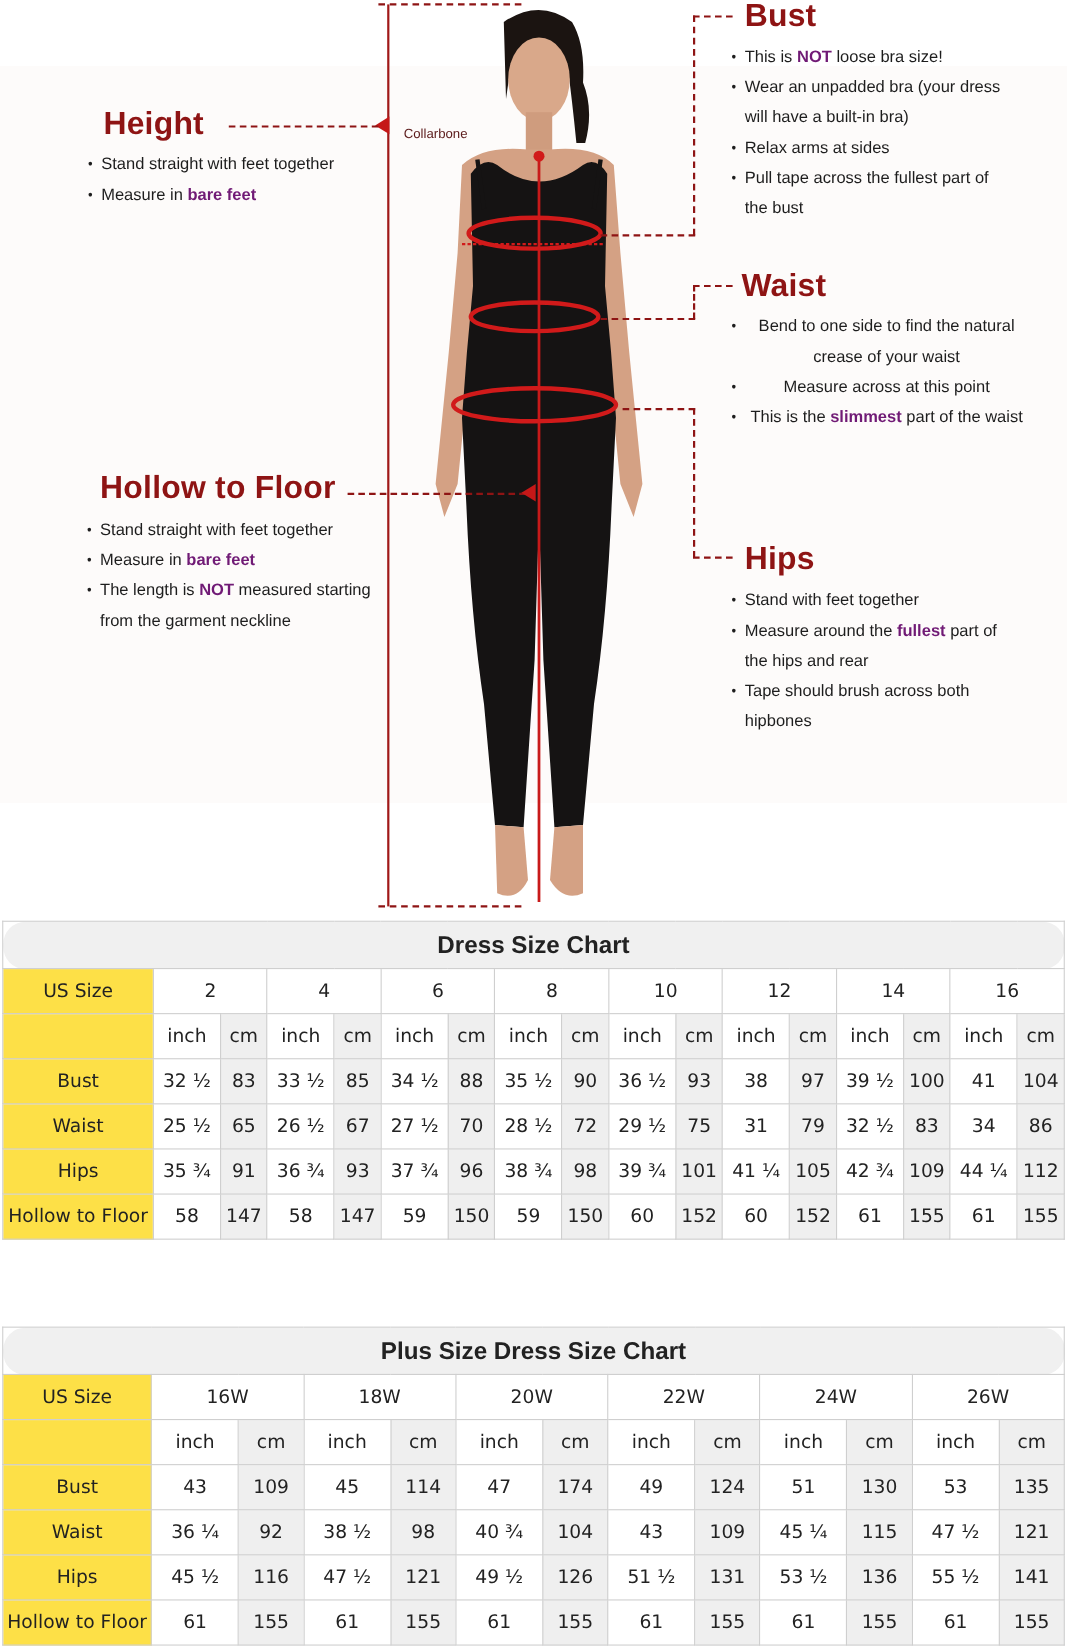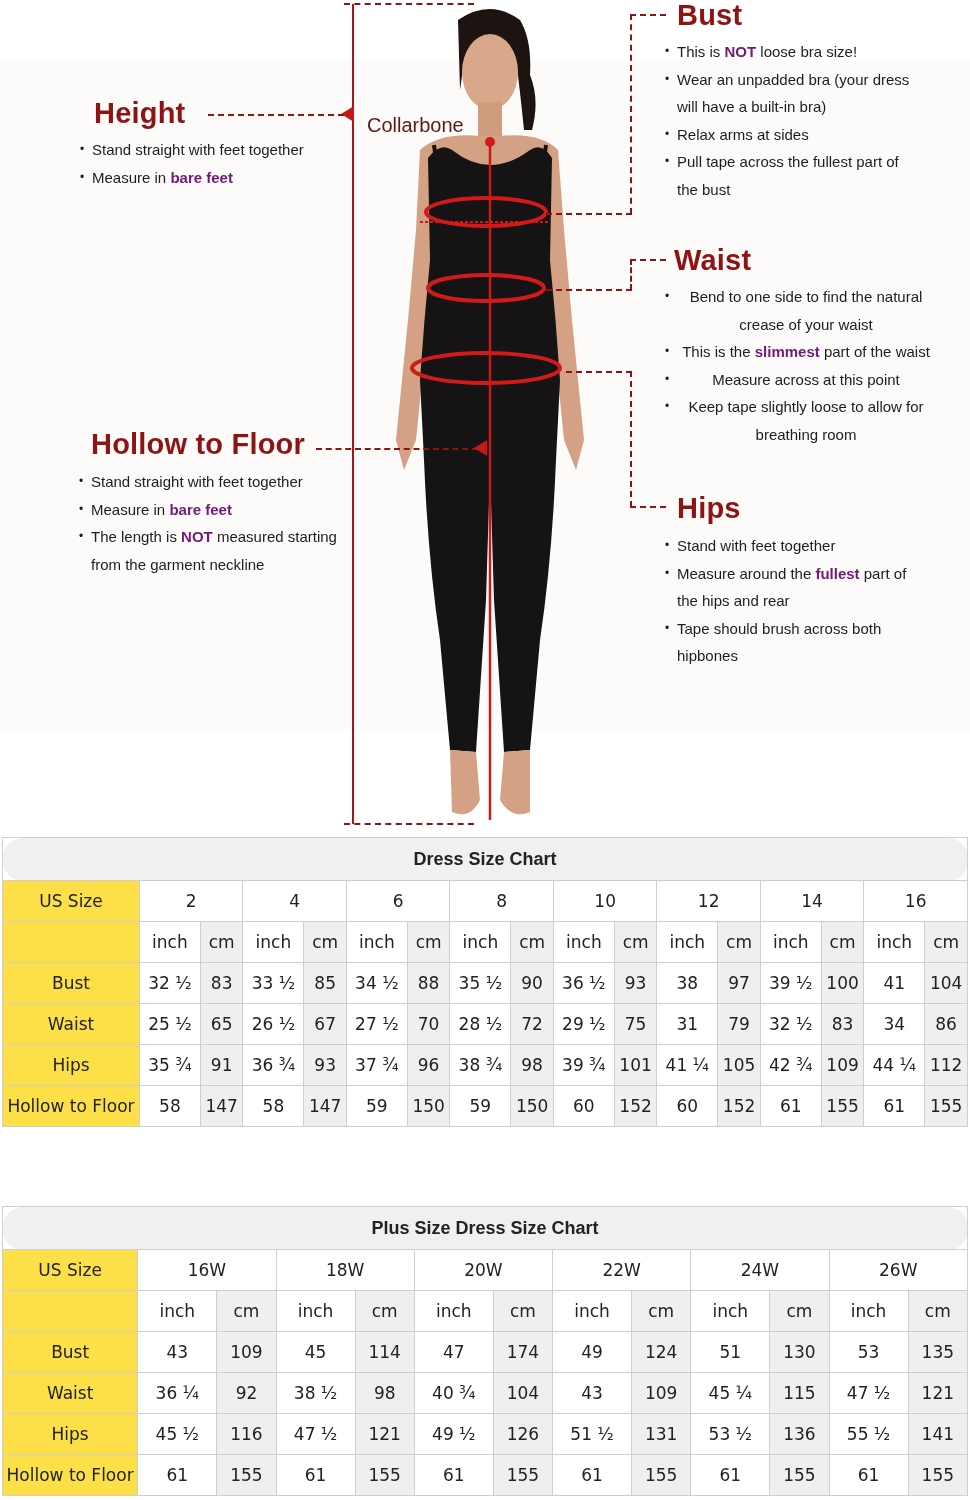--- a/index.html
+++ b/index.html
@@ -8,26 +8,26 @@
   .guide-bg { position:absolute; left:0; top:60px; width:970px; height:670px; background:#fdfbfa; }
   .heading { position:absolute; color:#8e1414; font-size:29px; font-weight:bold; letter-spacing:0.2px; margin:0; line-height:1; }
   ul.tips { position:absolute; margin:0; padding:0; list-style:none; font-size:15px; line-height:27.5px; color:#1d1d1d; }
   ul.tips li { position:relative; padding-left:12px; }
   ul.tips li::before { content:"•"; position:absolute; left:0; top:0; font-size:12px; }
   .hl { color:#701a75; font-weight:bold; }
   .dash-h { position:absolute; height:0; border-top:2px dashed #8e1414; }
   .dash-v { position:absolute; width:0; border-left:2px dashed #8e1414; }
   .solid-v { position:absolute; width:2px; background:#a01818; }
   .arrow-l { position:absolute; width:0; height:0; border-top:8px solid transparent; border-bottom:8px solid transparent; border-right:13px solid #c51818; }
-  .collar-label { position:absolute; left:367px; top:114px; font-size:20px; color:#5b1a1a; }
+  .collar-label { position:absolute; left:367px; top:114px; font-size:12px; color:#5b1a1a; }
   svg.figure { position:absolute; left:380px; top:0; }
 
   .chart { position:absolute; left:2px; border-collapse:collapse; width:966px; font-family:"DejaVu Sans", sans-serif; font-size:17px; color:#222; table-layout:fixed; }
   .chart td, .chart th { border:1px solid #cfcfcf; text-align:center; padding:0; height:40px; font-weight:normal; }
-  .chart th.title { background:#f0f0f0; font-family:"Liberation Sans", sans-serif; font-weight:bold; font-size:18px; height:42px;border-radius:20px; }
+  .chart th.title { background:#f0f0f0; font-family:"Liberation Sans", sans-serif; font-weight:bold; font-size:22px; height:42px;border-radius:20px; }
   .chart .rowhead { background:#fde047; }
   .chart .cm { background:#efefef; }
   .chart .plain { background:#ffffff; }
   .chart .rowhead.hf { white-space:nowrap; font-size:17px; }
 </style>
 </head>
 <body>
 
 <div class="guide">
   <div class="guide-bg"></div>
@@ -103,23 +103,22 @@
   <ul class="tips" style="left:665px; top:38px; width:250px;">
     <li><span>This is </span><span class="hl">NOT</span><span> loose bra size!</span></li>
     <li><span>Wear an unpadded bra (your dress will have a built-in bra)</span></li>
     <li><span>Relax arms at sides</span></li>
     <li><span>Pull tape across the fullest part of the bust</span></li>
   </ul>
 
   <h2 class="heading" style="left:674px; top:246px;">Waist</h2>
   <ul class="tips" style="left:665px; top:283px; width:270px;text-align:center;">
     <li><span>Bend to one side to find the natural crease of your waist</span></li>
+    <li><span>Measure across at this point</span></li>
     <li><span>This is the </span><span class="hl">slimmest</span><span> part of the waist</span></li>
-    <li><span>Measure across at this point</span></li>
-    <li><span>Keep tape slightly loose to allow for breathing room</span></li>
   </ul>
 
   <h2 class="heading" style="left:677px; top:494px;">Hips</h2>
   <ul class="tips" style="left:665px; top:532px; width:260px;">
     <li><span>Stand with feet together</span></li>
     <li><span>Measure around the </span><span class="hl">fullest</span><span> part of the hips and rear</span></li>
     <li><span>Tape should brush across both hipbones</span></li>
   </ul>
 </div>
 

